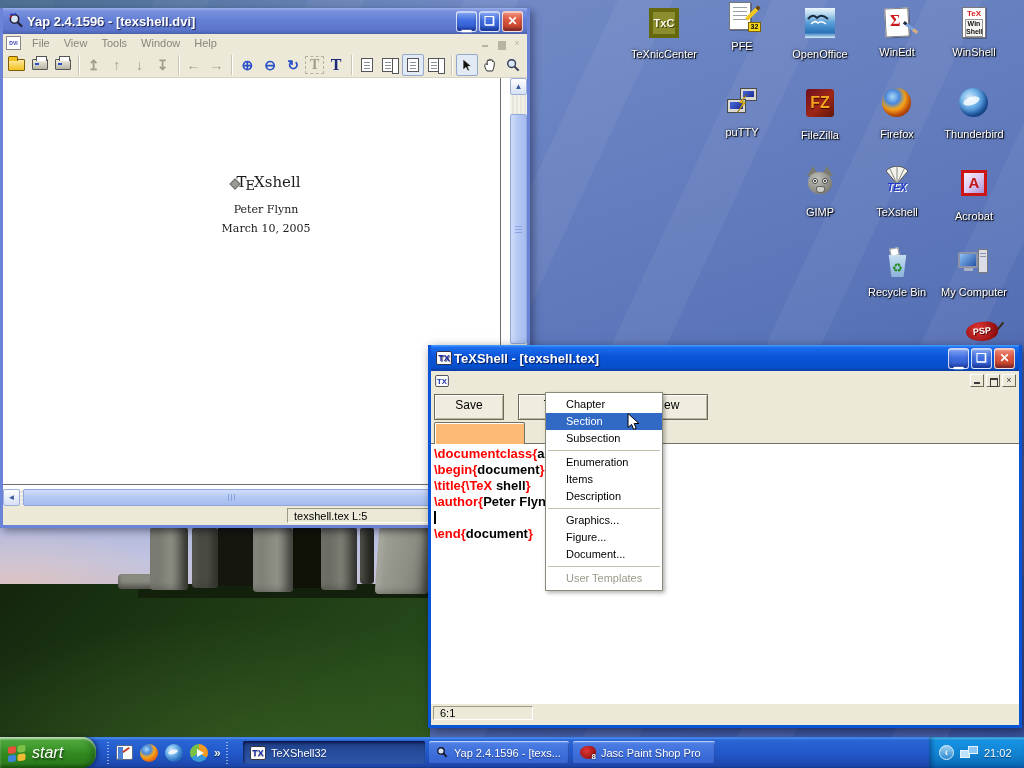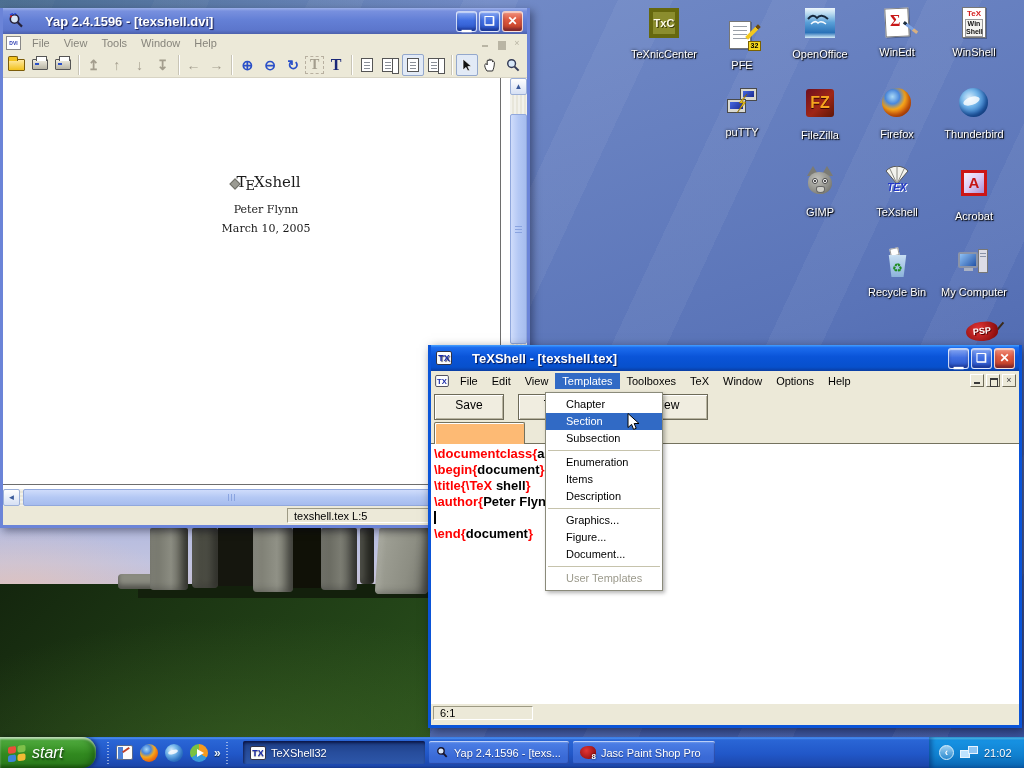--- a/index.html
+++ b/index.html
@@ -92,21 +92,21 @@
   .tower{position:absolute;right:3px;top:3px;width:10px;height:24px;background:#dcdce6;border:1px solid #777}
   .tower i{position:absolute;left:1px;right:1px;top:3px;height:5px;
     background:repeating-linear-gradient(180deg,#8892a8 0 1px,transparent 1px 3px)}
   .a-psp{position:relative;width:36px;height:24px}
   .psp-blob{position:absolute;left:2px;top:2px;width:32px;height:19px;border-radius:55% 45% 50% 60%;
     background:radial-gradient(circle at 40% 35%,#e23535,#8e0e0e 80%);transform:rotate(-6deg);
     color:#fff;font-weight:bold;font-size:9px;text-align:center;line-height:19px;text-shadow:1px 1px 0 #500}
   .psp-brush{position:absolute;right:0;top:0;width:2px;height:20px;background:#3a2a1a;transform:rotate(40deg)}
 
   
-  .titlebar{height:26px;display:flex;align-items:center;gap:20px;padding:0 4px 0 5px;color:#fff;
+  .titlebar{height:26px;display:flex;align-items:center;gap:2px;padding:0 4px 0 5px;color:#fff;
     font-weight:bold;font-size:13px;text-shadow:1px 1px 1px rgba(0,0,40,.75);white-space:nowrap;overflow:hidden}
   .tb-btns{margin-left:auto;display:flex;gap:2px}
   .tb-btn{width:21px;height:21px;border-radius:3px;color:#fff;display:flex;align-items:center;justify-content:center;
     font-size:12px;font-weight:bold;border:1px solid rgba(255,255,255,.75);
     box-shadow:inset 0 1px 1px rgba(255,255,255,.55), inset 0 -3px 3px rgba(0,0,60,.35);text-shadow:none}
   .btn-blue{background:linear-gradient(180deg,#86a6f2 0%,#416fe2 45%,#2a55c8 100%)}
   .btn-red{background:linear-gradient(180deg,#f0927e 0%,#de5a42 40%,#bf3a20 100%)}
   .menubar{background:#ece9d8;display:flex;align-items:center;font-size:11px;padding:0 3px;gap:0}
   .mdi-ctl{display:flex;gap:2px;margin-left:auto;align-items:center}
   .mdi-b{width:14px;height:13px;background:#ece9d8;border:1px solid;border-color:#fff #6d6a58 #6d6a58 #fff;
@@ -267,21 +267,21 @@
   <div class="stone s5"></div>
   <div class="stone s6"></div>
 </div>
 
 <div class="dicon" style="left:625px;top:6px">
   <div class="art">
       <div class="a-txc">TxC</div>
     </div>
   <span class="lbl">TeXnicCenter</span>
 </div>
-<div class="dicon" style="left:703px;top:19px">
+<div class="dicon" style="left:703px;top:0">
   <div class="art">
     <div class="page" style="left:4px;top:2px;width:22px;height:28px">
         <div class="plines"></div>
       </div>
     <div class="pencil" style="right:4px;top:4px"></div>
     <div class="badge32">32</div>
   </div>
   <span class="lbl">PFE</span>
 </div>
 <div class="dicon" style="left:781px;top:6px">
@@ -515,21 +515,20 @@
     <div class="tb-btns">
       <div class="tb-btn btn-blue">
           <span style="margin-top:7px">▁</span>
         </div>
       <div class="tb-btn btn-blue">❏</div>
       <div class="tb-btn btn-red">✕</div>
     </div>
   </div>
   <div class="menubar">
     <div class="tex-glyph" style="margin-right:3px;transform:scale(.85)">TX</div>
-    <span class="menu-items" id="ts-menus"><span class="tsmenu">File</span><span class="tsmenu">Edit</span><span class="tsmenu">View</span><span class="tsmenu sel">Templates</span><span class="tsmenu">Toolboxes</span><span class="tsmenu">TeX</span><span class="tsmenu">Window</span><span class="tsmenu">Options</span><span class="tsmenu">Help</span></span>
     <div class="mdi-ctl">
       <div class="mdi-b mdi-min"></div>
       <div class="mdi-b mdi-rest"></div>
       <div class="mdi-b">×</div>
     </div>
   </div>
   <div id="ts-toolbar">
     <div class="ts-btn" style="left:3px;width:70px">Save</div>
     <div class="ts-btn" style="left:87px;width:72px">TeX</div>
     <div class="ts-btn" style="left:177px;width:100px">Preview</div>

